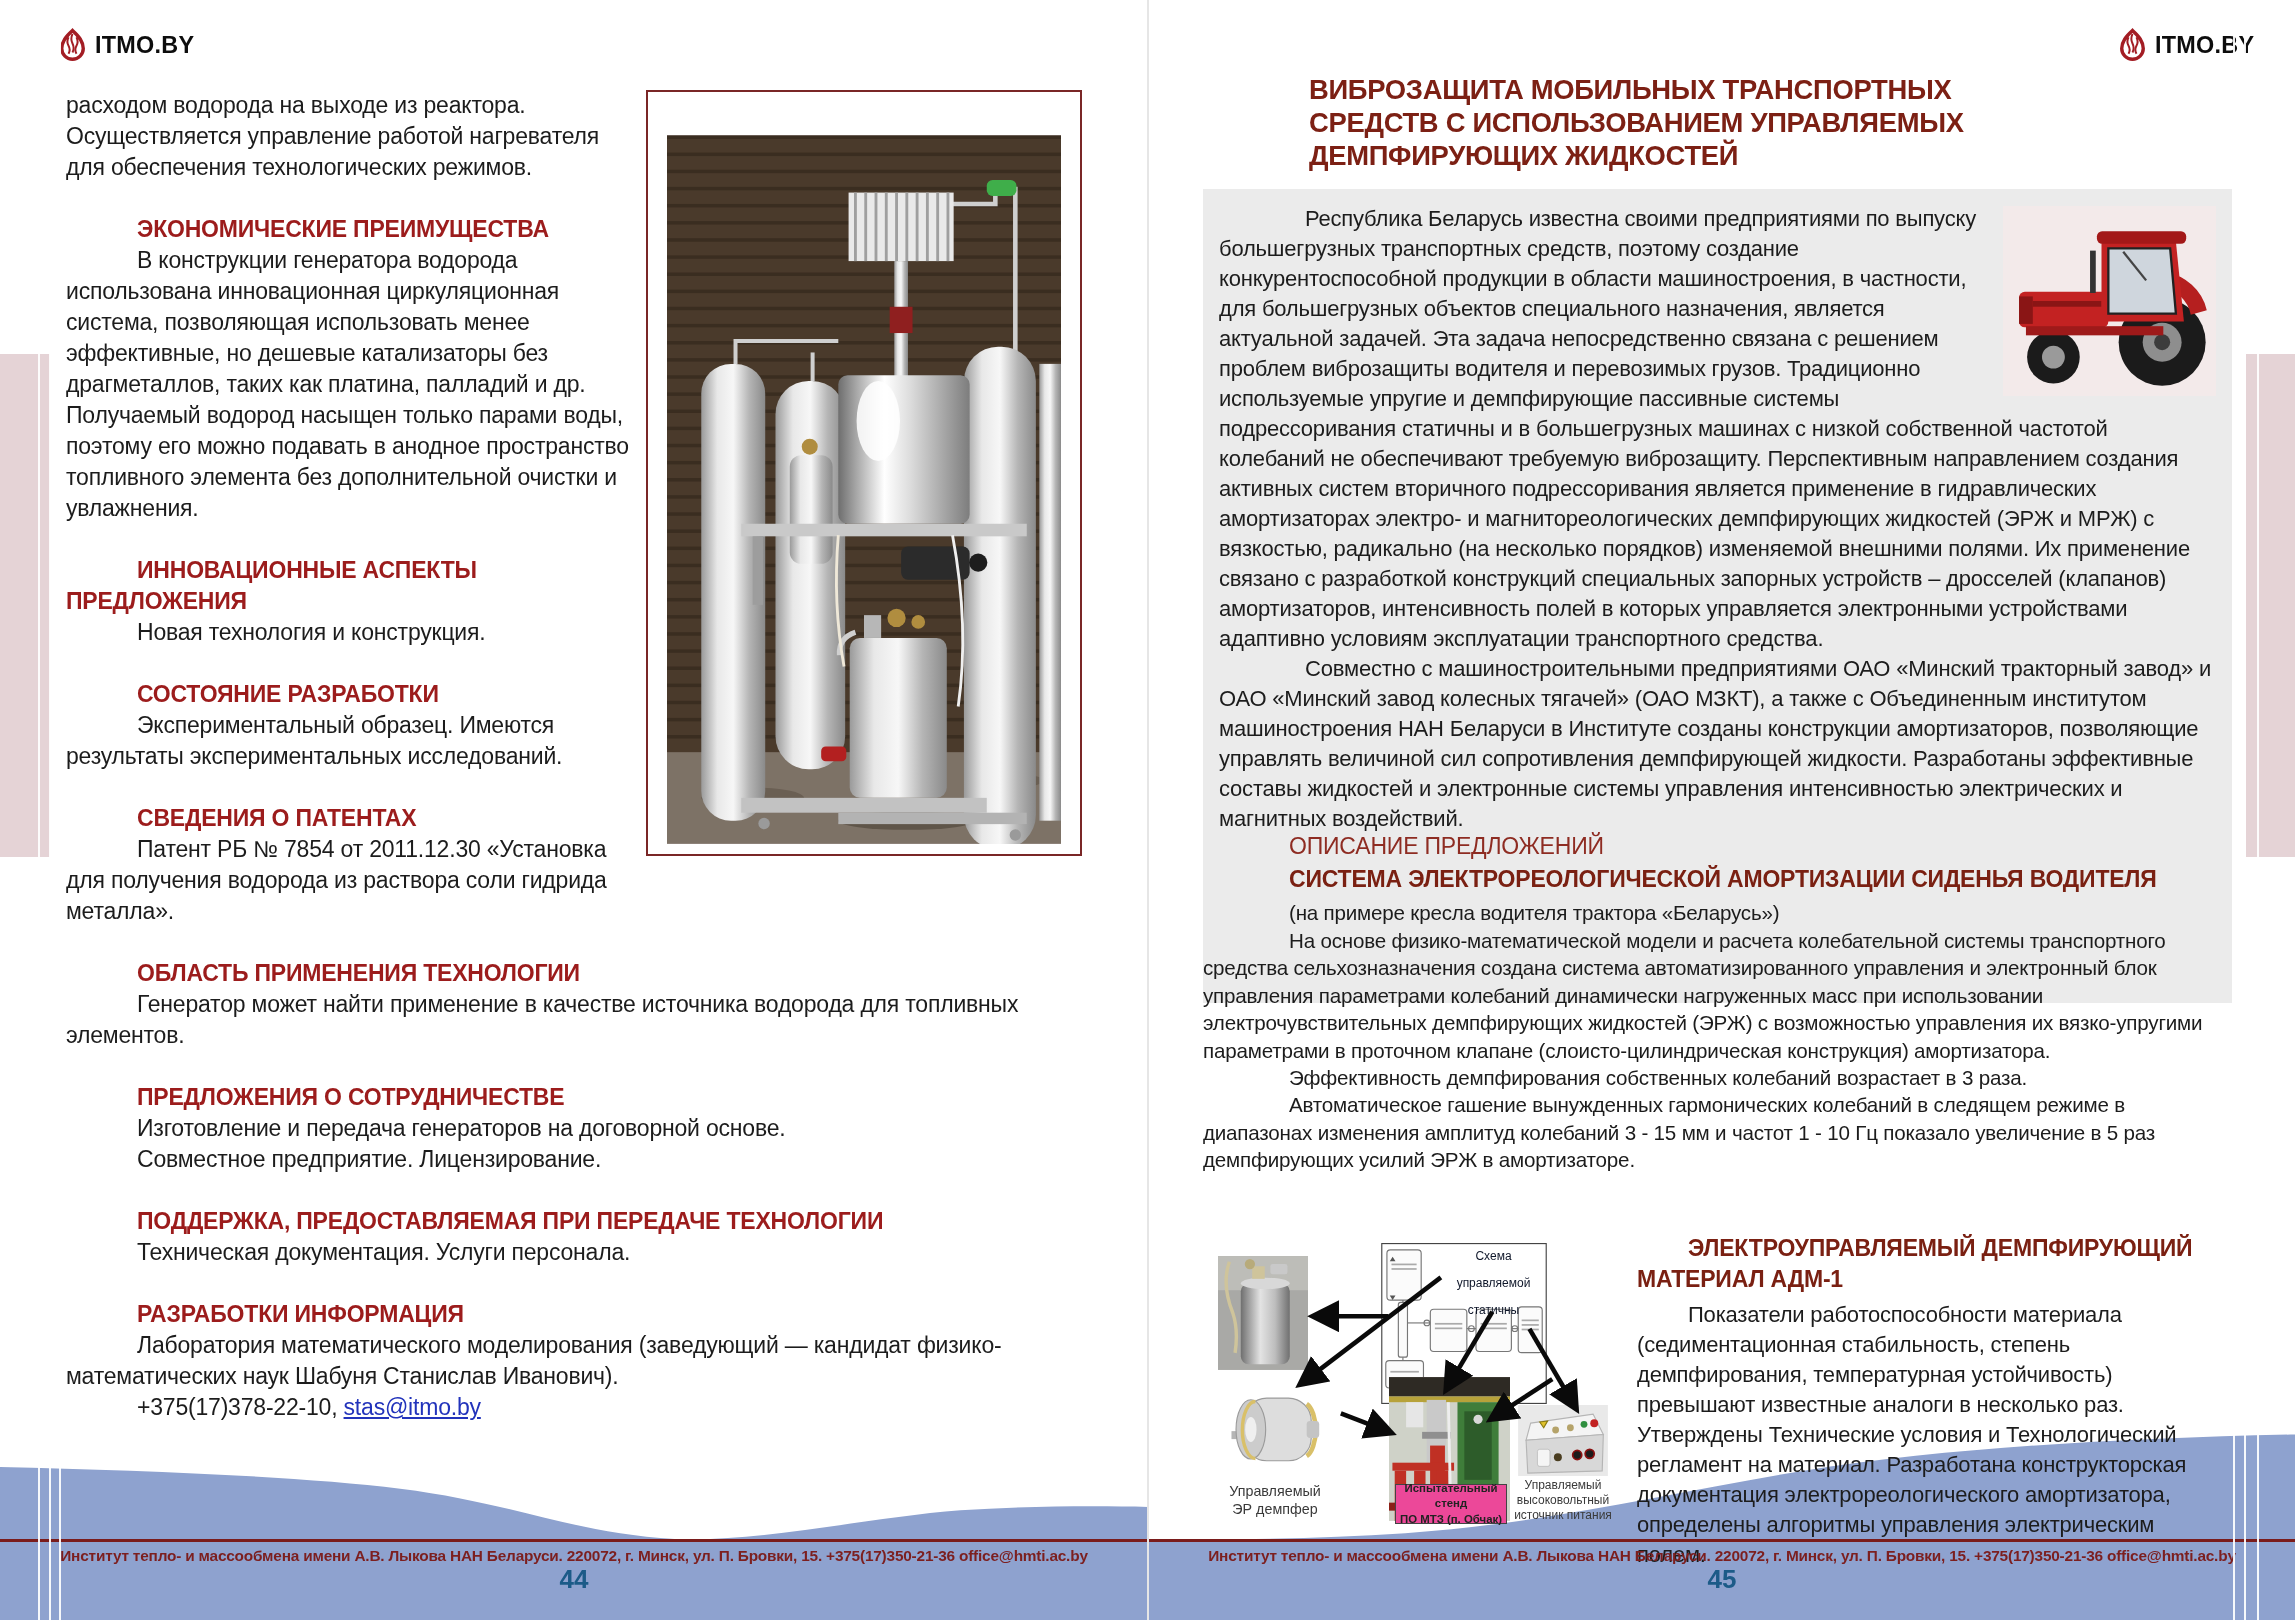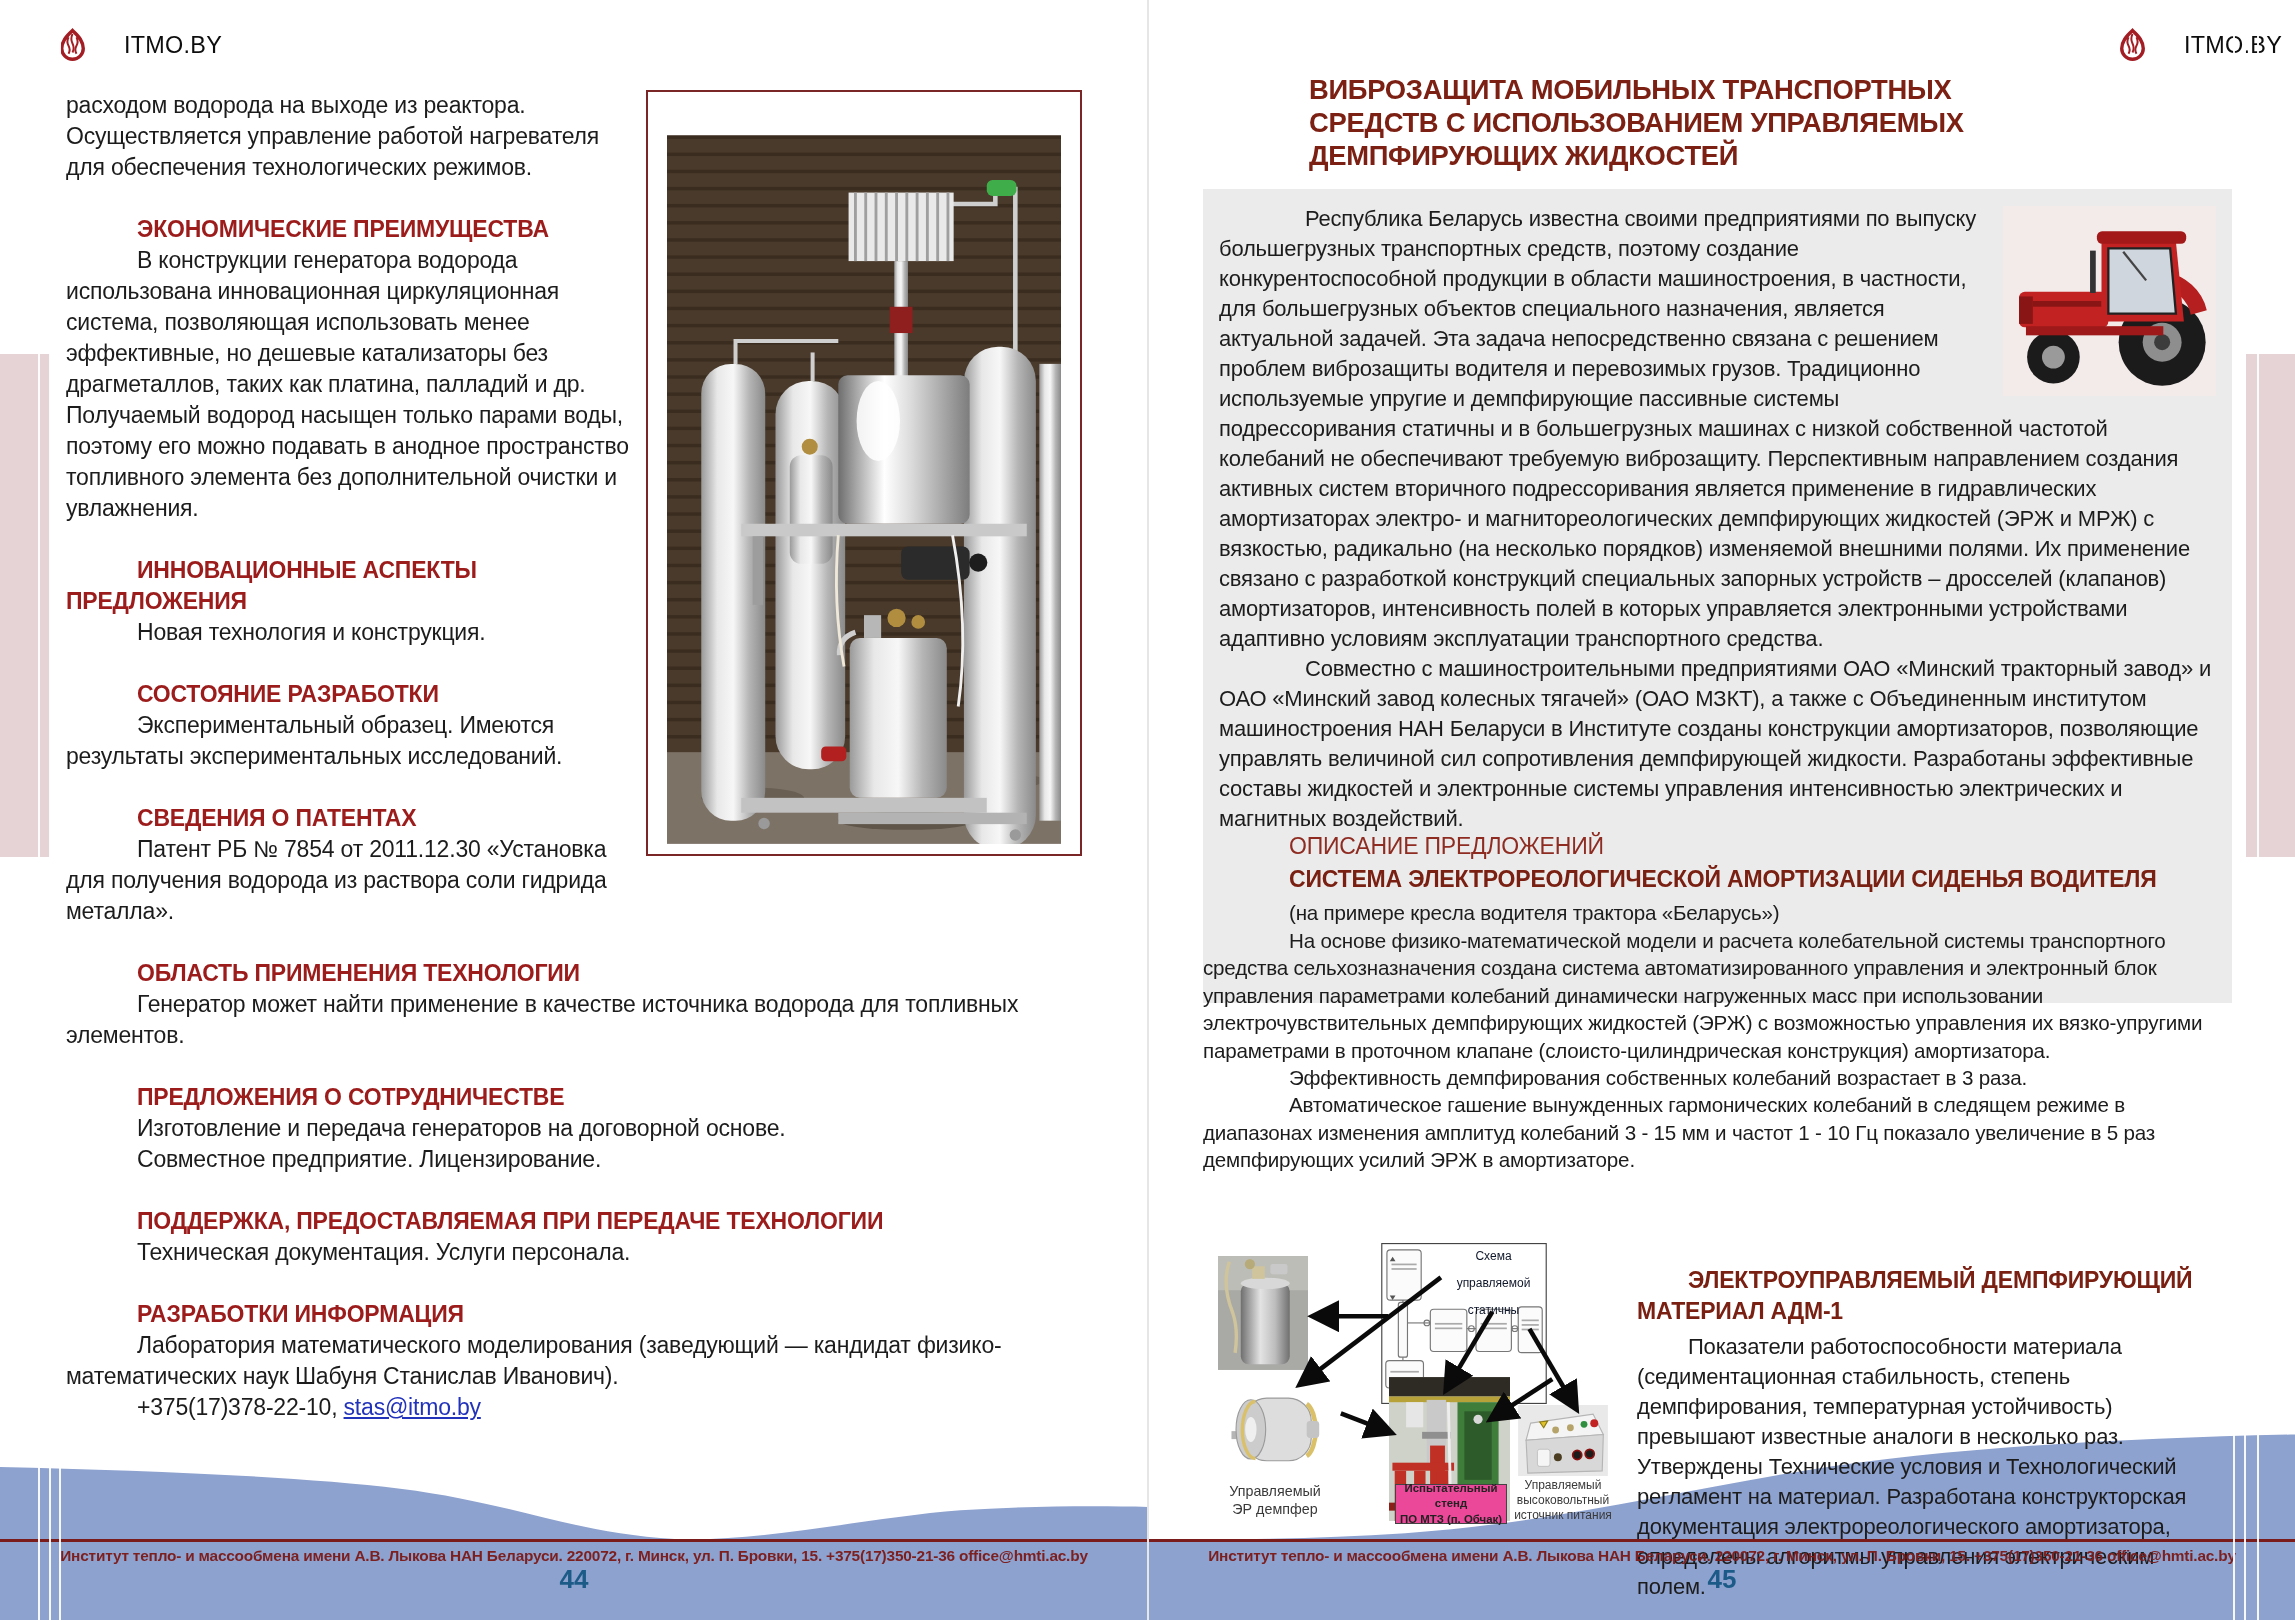--- a/index.html
+++ b/index.html
@@ -19,21 +19,21 @@
   .footer-redline{position:absolute;left:0;top:1539px;width:1148px;height:2.9px;background:#7a1c1c;z-index:5;}
   .footer-text{position:absolute;left:0;top:1547px;width:1148px;text-align:center;
       font-size:15.4px;font-weight:600;color:#7c1f1f;letter-spacing:-0.2px;z-index:6;}
   .page-number{position:absolute;left:0;top:1564px;width:1148px;text-align:center;
       font-size:26px;font-weight:600;color:#1c5b88;z-index:6;}
 
   
   .logo{position:absolute;top:27.4px;display:flex;align-items:center;gap:6.9px;z-index:7;}
   #slide-left .logo{left:57px;}
   #slide-right .logo{left:969px;}
-  .logo-text{font-size:23.4px;font-weight:400;color:#0d0d0d;letter-spacing:0.3px;margin-left:29px;}
+  .logo-text{font-size:23.4px;font-weight:700;color:#0d0d0d;letter-spacing:0.3px;}
 
   
   .content-left{position:absolute;left:66px;top:90px;width:1016px;z-index:3;
       font-size:23px;line-height:31px;letter-spacing:-0.2px;}
   .content-left p{margin:0;text-indent:71px;}
   .content-left p.noindent{text-indent:0;}
   .content-left h3{margin:31px 0 0 0;font-size:23px;line-height:31px;font-weight:700;
       color:#9c1c1c;text-indent:71px;letter-spacing:-0.2px;}
   .photo-frame{float:right;width:432px;height:762px;border:2.3px solid #7a2626;background:#fff;
       margin-left:13.7px;margin-bottom:11.4px;display:flex;align-items:flex-end;justify-content:center;}
@@ -48,21 +48,21 @@
   .graybox p{margin:0;text-indent:86px;}
   .tractor-box{float:right;width:213px;height:190px;margin:2.3px 0 6.9px 12.6px;background:#f3eaea;}
   .midsec{position:absolute;left:55px;top:830px;width:1029px;z-index:3;
       font-size:20.6px;line-height:27.4px;letter-spacing:-0.2px;}
   .midsec p{margin:0;text-indent:86px;}
   .h-offers{font-size:23px;line-height:32px;font-weight:400;color:#8e2c22;text-indent:86px;margin:0;}
   .h-system{font-size:23px;line-height:33px;font-weight:700;color:#7a2012;text-indent:86px;margin:1.1px 0 3.4px 0;}
   .note-line{text-indent:86px;margin:0 0 2.3px 0;}
   .matcol{position:absolute;left:489px;top:1233px;width:563px;z-index:4;
       font-size:22px;line-height:30px;letter-spacing:-0.2px;}
-  .mat-h1{font-size:23px;line-height:31px;font-weight:700;color:#7a2012;text-indent:51px;white-space:nowrap;margin-top:32px;}
+  .mat-h1{font-size:23px;line-height:31px;font-weight:700;color:#7a2012;text-indent:51px;white-space:nowrap;}
   .mat-h2{font-size:23px;line-height:31px;font-weight:700;color:#7a2012;margin-bottom:4.6px;}
   .matcol p{margin:0;text-indent:51px;}
 
   
   .fig{position:absolute;left:70px;top:1243px;width:400px;height:286px;z-index:4;}
   .fig-item{position:absolute;}
   .fig-label{position:absolute;text-align:center;color:#3a3a3a;font-size:14.3px;line-height:17.7px;z-index:3;}
   .stand-label{position:absolute;left:177px;top:241px;width:110px;height:38px;background:#ec4899;
       border:1.1px solid #444;z-index:4;display:flex;flex-direction:column;justify-content:center;
       text-align:center;font-size:11.4px;line-height:15.4px;color:#222;font-weight:600;}

